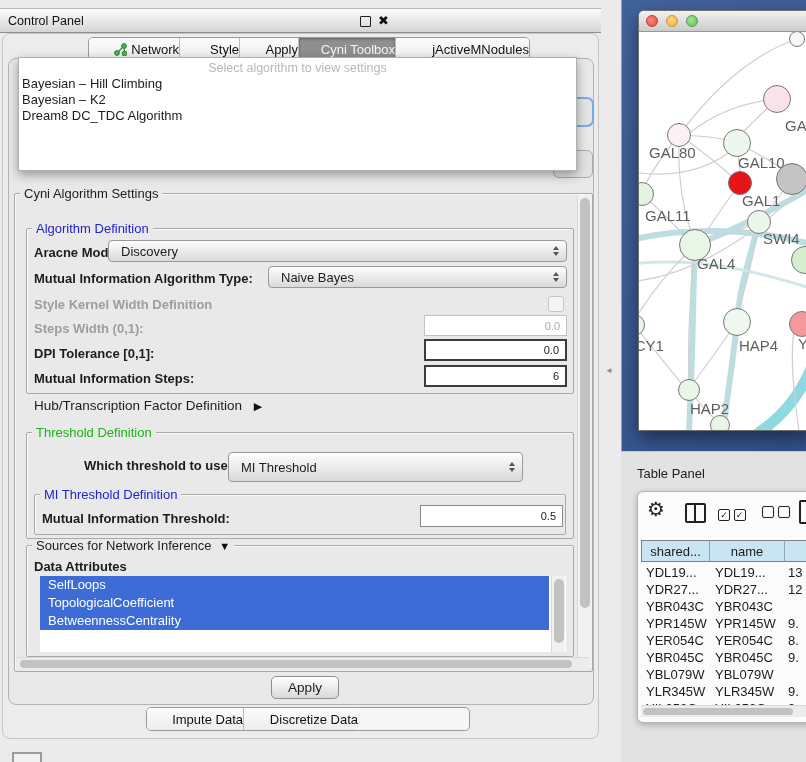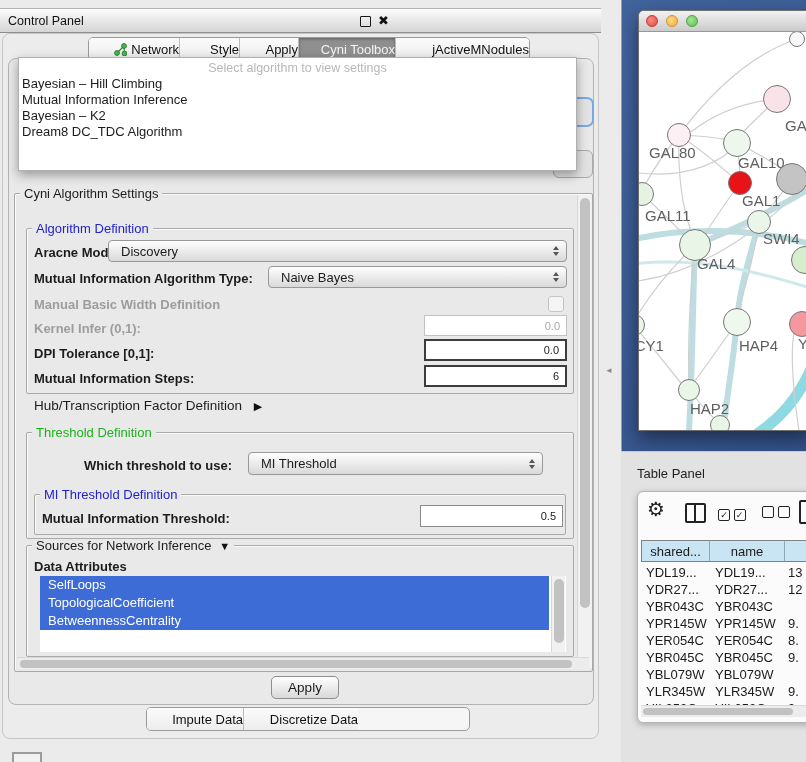--- a/index.html
+++ b/index.html
@@ -113,21 +113,20 @@
     </div>
 </div>
 
 <div class="abs frag" style="left:572px;top:97px;width:18px;height:26px;border:2px solid #7aa8e2;border-radius:0 7px 7px 0;background:#e3e3e3"></div>
 <div class="abs frag" style="left:553px;top:150px;width:38px;height:26px;border:1px solid #aaa;border-radius:6px;background:#e2e2e2"></div>
 
 <div class="abs" id="algo-dropdown">
   <div class="prompt">Select algorithm to view settings</div>
   <div>
       <div class="dd-item">Bayesian – Hill Climbing</div>
-      <div class="dd-item">Mutual Information Inference</div>
       <div class="dd-item">Bayesian – K2</div>
       <div class="dd-item">Dream8 DC_TDC Algorithm</div>
     </div>
 </div>
 
 <div class="abs grp" style="left:14px;top:193px;width:577px;height:477px"></div>
 <div class="abs grp-title" style="left:20px;top:187px">Cyni Algorithm Settings</div>
 
 <div class="abs sbar-v" style="left:577px;top:195px;width:14px;height:473px">
   <div class="thumb" style="position:absolute;left:2px;top:3px;width:10px;height:410px"></div>
@@ -147,24 +146,24 @@
 
 <div class="abs lbl" style="left:34px;top:271px">Mutual Information Algorithm Type:</div>
 <div class="abs combo" style="left:268px;top:266px;width:299px">
   <span>Naive Bayes</span>
   <span class="spin">
       <i class="up"></i>
       <i class="dn"></i>
     </span>
 </div>
 
-<div class="abs lbl dis" style="left:34px;top:297px">Manual Basic Width Definition</div>
+<div class="abs lbl dis" style="left:34px;top:297px">Style Kernel Width Definition</div>
 <div class="abs chk" style="left:548px;top:296px"></div>
 
-<div class="abs lbl dis" style="left:34px;top:321px">Kernel Infer (0,1):</div>
+<div class="abs lbl dis" style="left:34px;top:321px">Steps Width (0,1):</div>
 <div class="abs fld dis" style="left:424px;top:315px;width:143px;height:21px">
     <span>0.0</span>
   </div>
 
 <div class="abs lbl" style="left:34px;top:346px">DPI Tolerance [0,1]:</div>
 <div class="abs fld hot" style="left:424px;top:339px;width:143px;height:22px">
     <span>0.0</span>
   </div>
 
 <div class="abs lbl" style="left:34px;top:371px">Mutual Information Steps:</div>
@@ -174,21 +173,21 @@
 
 <div class="abs plain" style="left:34px;top:398px">
   <span>Hub/Transcription Factor Definition</span>
   <span class="tri" style="margin-left:8px">▶</span>
 </div>
 
 <div class="abs grp" style="left:26px;top:432px;width:546px;height:105px"></div>
 <div class="abs grp-title" style="left:32px;top:426px;color:#1ab31a">Threshold Definition</div>
 
 <div class="abs lbl" style="left:84px;top:458px">Which threshold to use:</div>
-<div class="abs combo" style="left:248px;top:452px;width:295px;height:23px">
+<div class="abs combo" style="left:228px;top:452px;width:295px;height:30px">
   <span>MI Threshold</span>
   <span class="spin">
       <i class="up"></i>
       <i class="dn"></i>
     </span>
 </div>
 
 <div class="abs grp" style="left:34px;top:494px;width:530px;height:39px"></div>
 <div class="abs grp-title" style="left:40px;top:488px;color:#2323cc">MI Threshold Definition</div>
 <div class="abs lbl" style="left:42px;top:511px">Mutual Information Threshold:</div>

